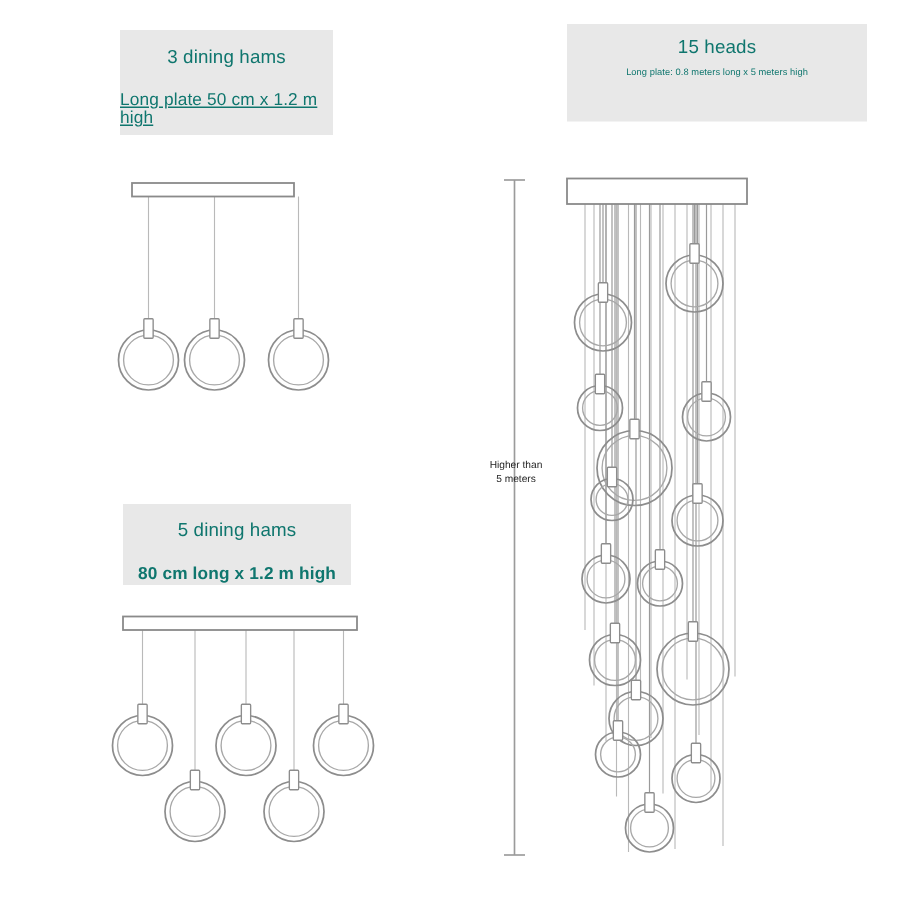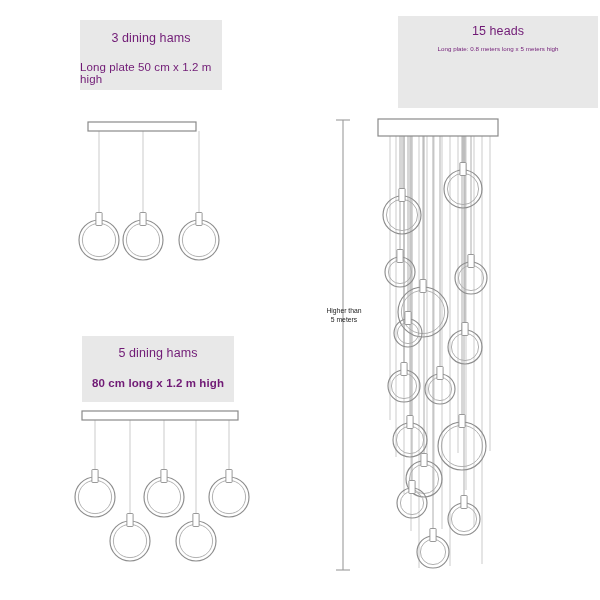--- a/index.html
+++ b/index.html
@@ -5,30 +5,30 @@
   html,body{margin:0;padding:0;}
   body{
     width:600px;height:600px;background:#ffffff;
     font-family:"Liberation Sans", sans-serif;
     overflow:hidden;position:relative;
   }
   #sheet{position:absolute;left:0;top:0;width:600px;height:600px;}
   .label-box{
     position:absolute;background:#e8e8e8;
     display:flex;flex-direction:column;align-items:center;
-    justify-content:flex-start;color:#701a75;box-sizing:border-box;
+    justify-content:flex-start;color:#0f766e;box-sizing:border-box;
   }
   .lb-title{font-size:12.5px;letter-spacing:.1px;}
   .lb-sub{font-size:11.5px;letter-spacing:.1px;}
   .lb-fine{font-size:6.2px;letter-spacing:.05px;}
   #box-3{left:80px;top:20px;width:142px;height:70px;padding-top:11px;}
-  #box-3 .lb-sub{margin-top:16px;}
-  #box-5{left:82px;top:336px;width:152px;height:66px;padding-top:10px;}
+  #box-3 .lb-sub{margin-top:16px;text-decoration:underline;}
+  #box-5{left:82px;top:336px;width:152px;height:54px;padding-top:10px;}
   #box-5 .lb-sub{margin-top:17px;font-weight:bold;}
-  #box-15{left:378px;top:16px;width:200px;height:92px;padding-top:8px;margin-left:20px;}
+  #box-15{left:378px;top:16px;width:200px;height:65px;padding-top:8px;}
   #box-15 .lb-sub{margin-top:15px;}
   #box-15 .lb-fine{margin-top:7px;}
   .dim-text{
     position:absolute;left:316px;top:306px;width:56px;
     font-size:6.8px;line-height:9px;color:#1d1d1d;text-align:center;
   }
   svg{display:block;}
   .bar{fill:#ffffff;stroke:#8a8a8a;stroke-width:1.2;}
   .wire{stroke:#b9b9b9;stroke-width:.75;fill:none;}
   .wire-d{stroke:#9a9a9a;stroke-width:.8;fill:none;}

